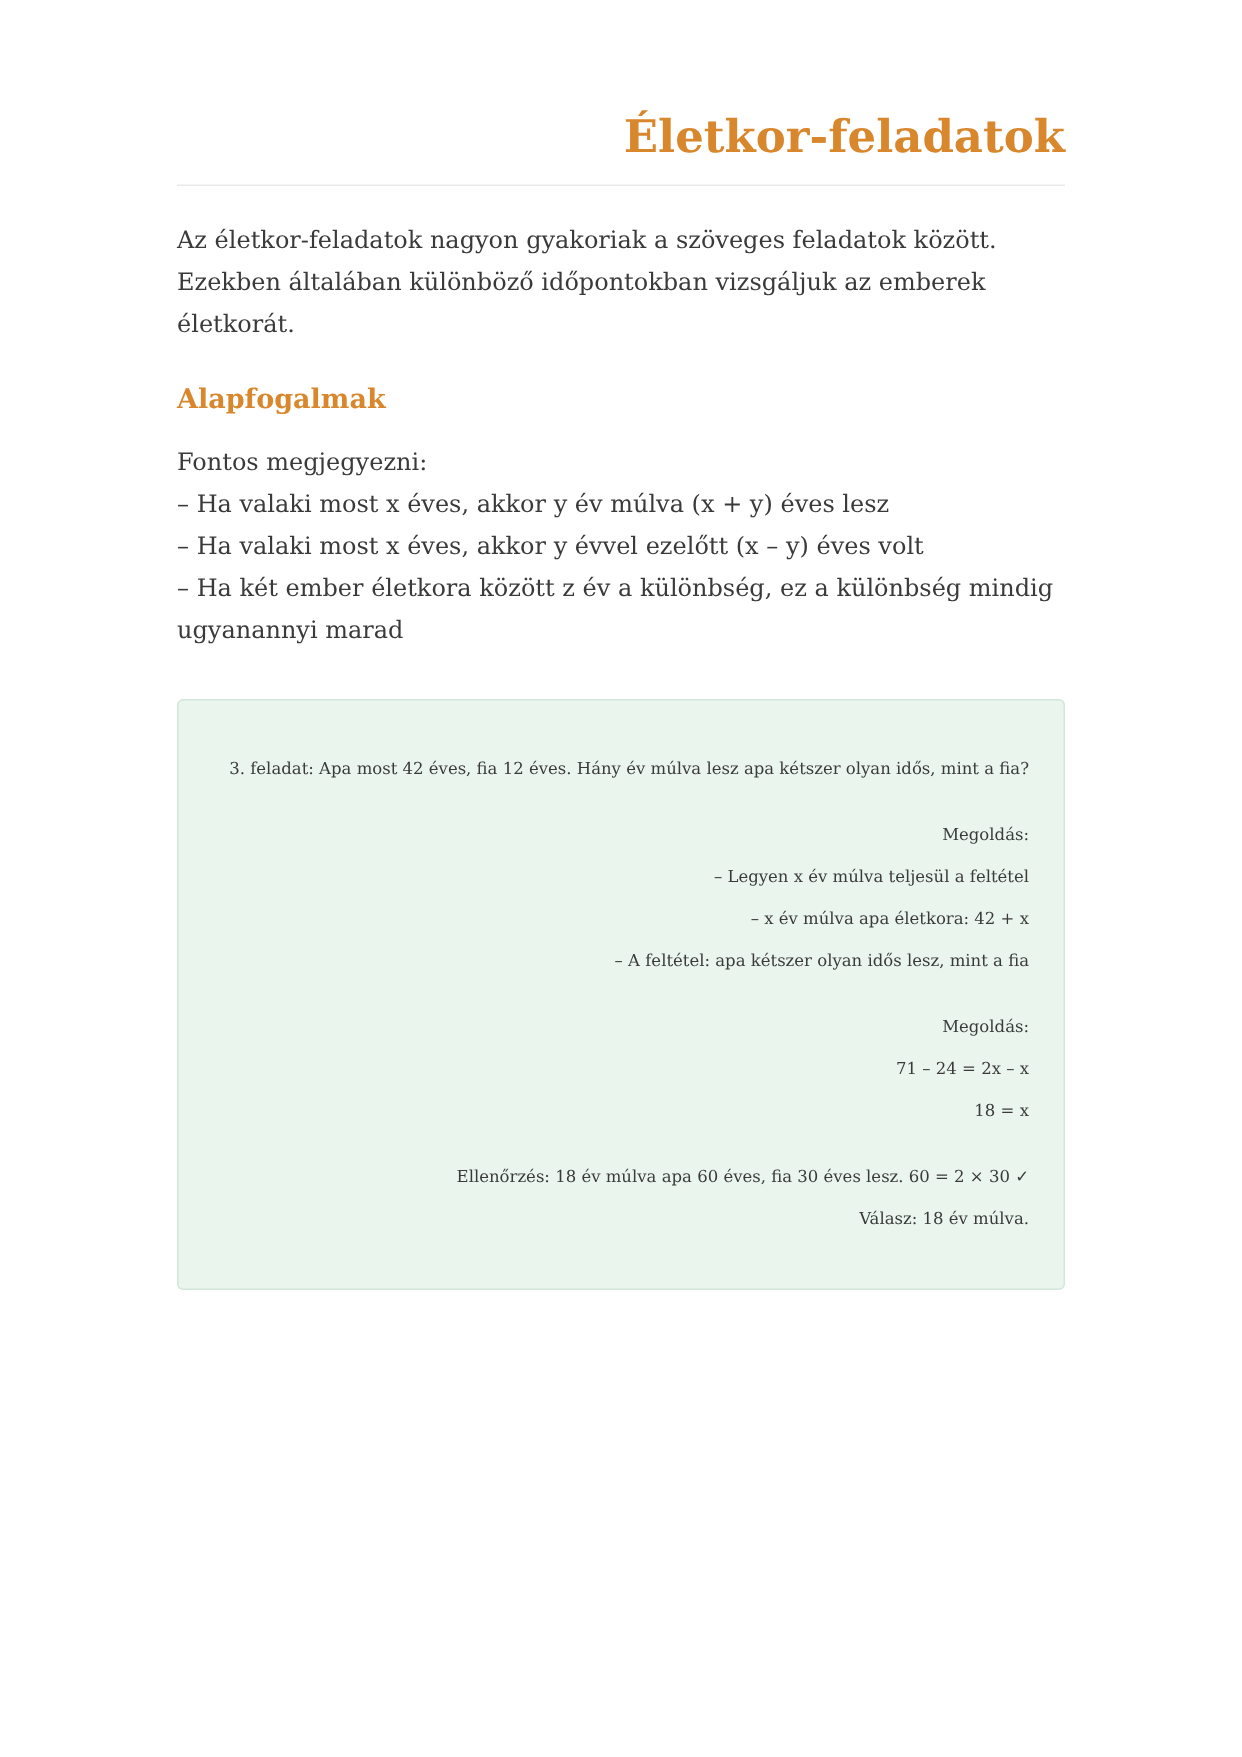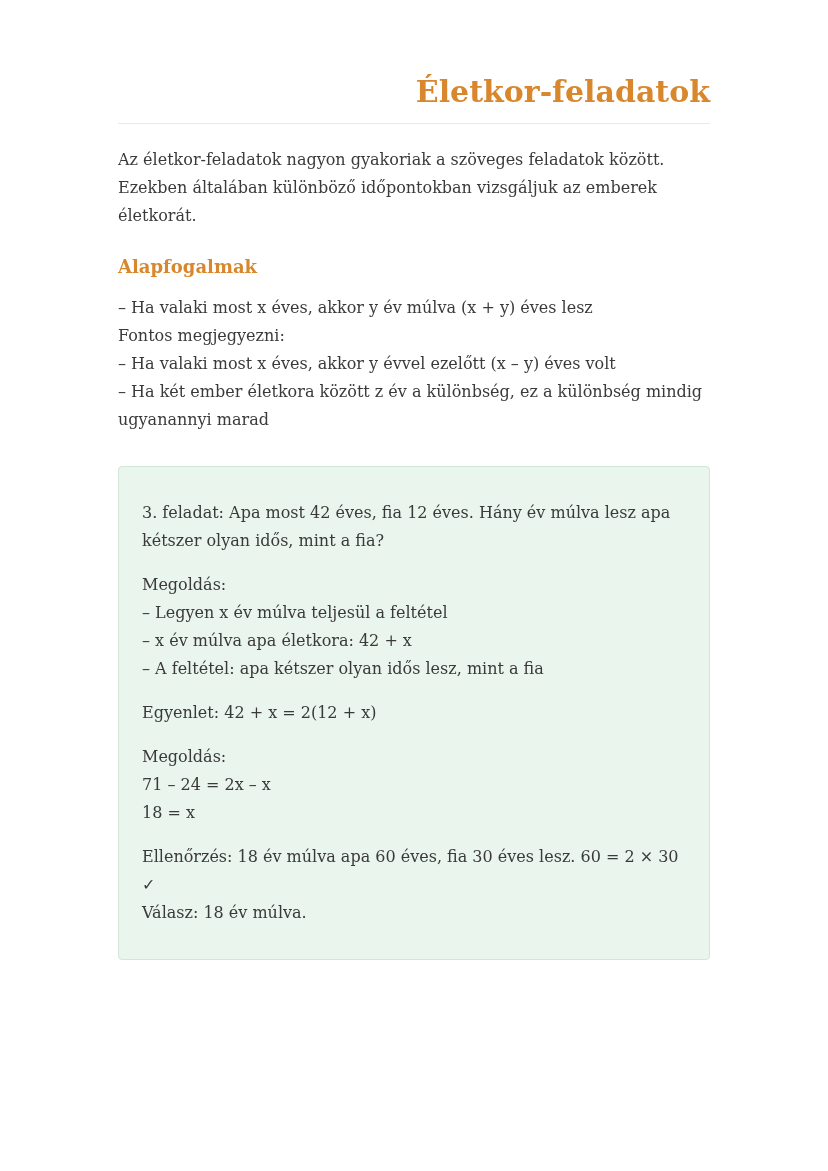--- a/index.html
+++ b/index.html
@@ -55,60 +55,60 @@
     min-height: 28px;
   }
   .example-box {
     margin-top: 32px;
     background: #e9f5ed;
     border: 1px solid #d2e6da;
     border-radius: 4px;
     padding: 16px 23px;
   }
   .example-box .para {
-    font-size: 16px;
+    font-size: 11px;
     line-height: 28px;
     margin: 16px 0;
+    text-align: right;
   }
   .example-box .para .line {
     min-height: 28px;
   }
 </style>
 </head>
 <body>
 
 <div class="page">
 
   <h1 class="title">Életkor-feladatok</h1>
 
   <hr class="title-divider">
 
   <p class="body-text">Az életkor-feladatok nagyon gyakoriak a szöveges feladatok között. Ezekben általában különböző időpontokban vizsgáljuk az emberek életkorát.</p>
 
   <h2 class="section-heading">Alapfogalmak</h2>
 
   <div class="line-block">
+    <div class="line">Fontos megjegyezni:</div>
     <div class="line">– Ha valaki most x éves, akkor y év múlva (x + y) éves lesz</div>
-    <div class="line">Fontos megjegyezni:</div>
     <div class="line">– Ha valaki most x éves, akkor y évvel ezelőtt (x – y) éves volt</div>
     <div class="line">– Ha két ember életkora között z év a különbség, ez a különbség mindig ugyanannyi marad</div>
   </div>
 
   <section class="example-box">
 
     <p class="para">3. feladat: Apa most 42 éves, fia 12 éves. Hány év múlva lesz apa kétszer olyan idős, mint a fia?</p>
 
     <div class="para">
       <div class="line">Megoldás:</div>
       <div class="line">– Legyen x év múlva teljesül a feltétel</div>
       <div class="line">– x év múlva apa életkora: 42 + x</div>
       <div class="line">– A feltétel: apa kétszer olyan idős lesz, mint a fia</div>
     </div>
 
-    <p class="para">Egyenlet: 42 + x = 2(12 + x)</p>
 
     <div class="para">
       <div class="line">Megoldás:</div>
       <div class="line">71 – 24 = 2x – x</div>
       <div class="line">18 = x</div>
     </div>
 
     <div class="para">
       <div class="line">Ellenőrzés: 18 év múlva apa 60 éves, fia 30 éves lesz. 60 = 2 × 30 ✓</div>
       <div class="line">Válasz: 18 év múlva.</div>

